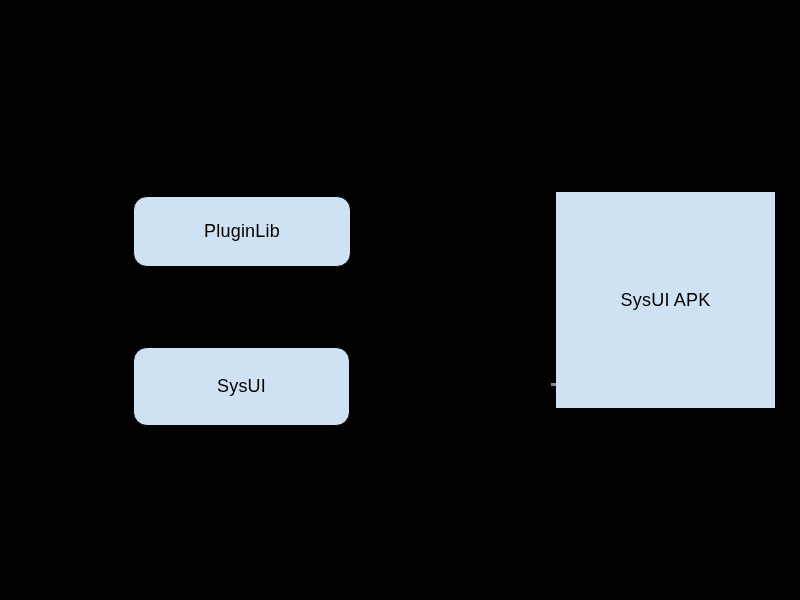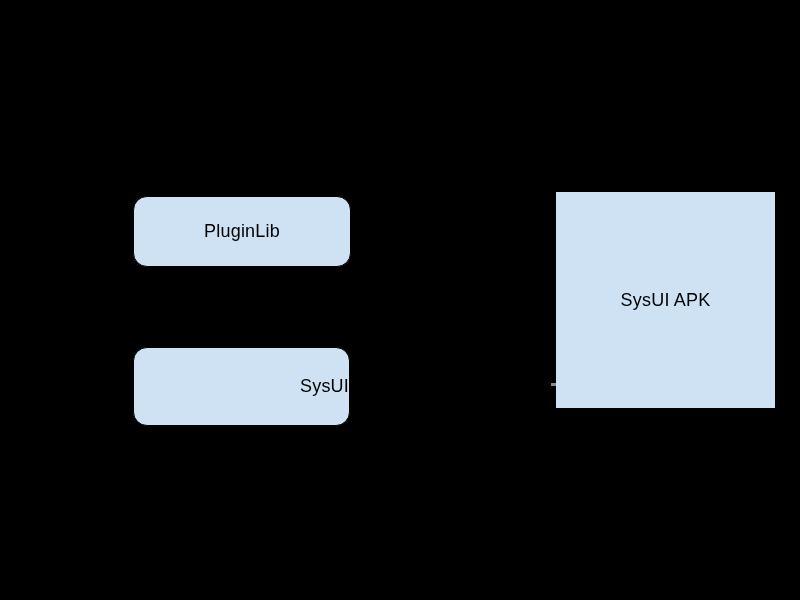--- a/index.html
+++ b/index.html
@@ -67,21 +67,21 @@
 </style>
 </head>
 <body>
 
 <div class="canvas">
 
   <div id="node-pluginlib" class="node node-rounded" style="background: rgb(207, 226, 243);">
     <span class="node-label">PluginLib</span>
   </div>
 
-  <div id="node-sysui" class="node node-rounded" style="background: rgb(207, 226, 243); justify-content: flex-end;">
+  <div id="node-sysui" class="node node-rounded" style="background: rgb(207, 226, 243);">
     <span class="node-label">SysUI</span>
   </div>
 
   <div id="node-plugin-apk" class="node" style="background: rgb(207, 226, 243);">
     <span class="node-label">SysUI APK</span>
   </div>
 
   <div id="arrow-tip-artifact" style="background: rgb(125, 138, 150);"></div>
 
 </div>

